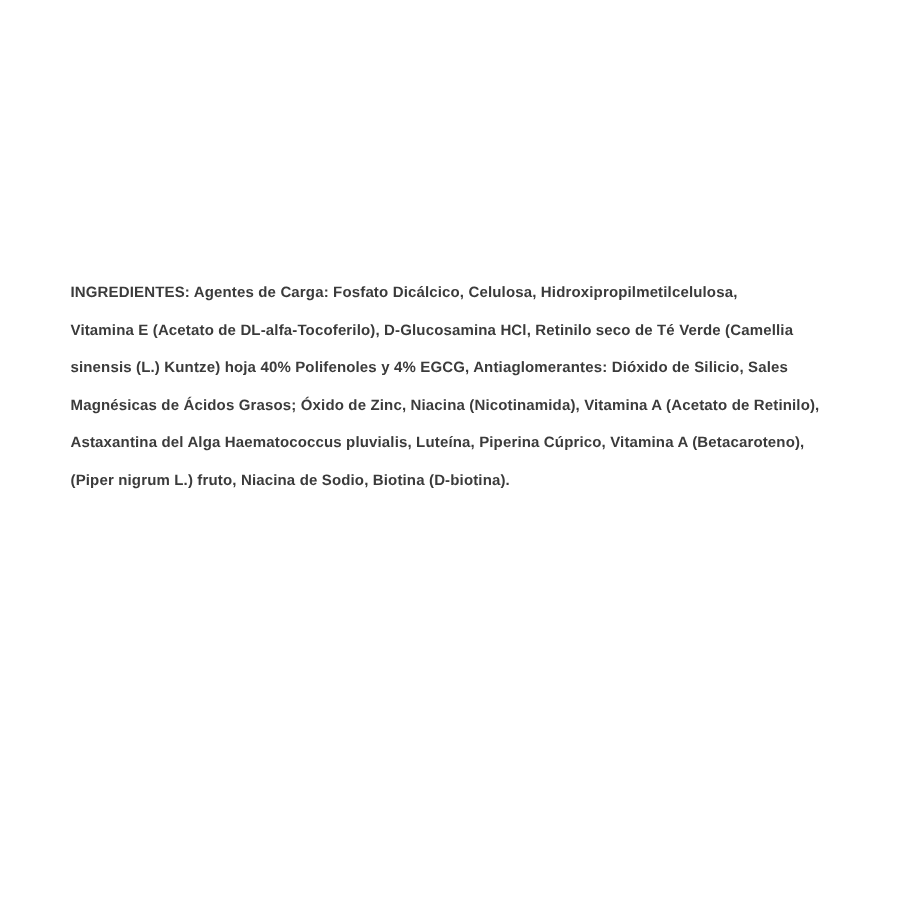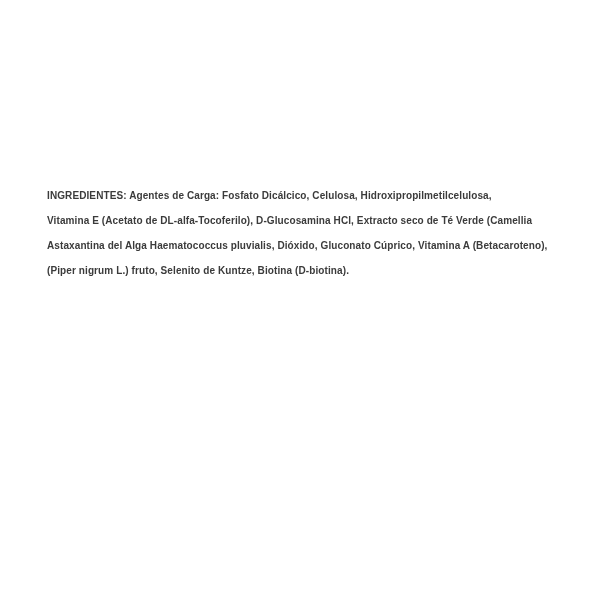--- a/index.html
+++ b/index.html
@@ -28,16 +28,18 @@
     height: 25px;
     line-height: 25px;
     white-space: nowrap;
   }
 </style>
 </head>
 <body>
 
 <main class="ingredients-block">
   <div class="ingredients-line">INGREDIENTES: Agentes de Carga: Fosfato Dicálcico, Celulosa, Hidroxipropilmetilcelulosa,</div>
-  <div class="ingredients-line">Vitamina E (Acetato de DL-alfa-Tocoferilo), D-Glucosamina HCl, Extracto seco de Té Verde (Camellia</div>
-  <div class="ingredients-line">Astaxantina del Alga Haematococcus pluvialis, Dióxido, Gluconato Cúprico, Vitamina A (Betacaroteno),</div>
-  <div class="ingredients-line">(Piper nigrum L.) fruto, Selenito de Kuntze, Biotina (D-biotina).</div>
+  <div class="ingredients-line">Vitamina E (Acetato de DL-alfa-Tocoferilo), D-Glucosamina HCl, Retinilo seco de Té Verde (Camellia</div>
+  <div class="ingredients-line">sinensis (L.) Kuntze) hoja 40% Polifenoles y 4% EGCG, Antiaglomerantes: Dióxido de Silicio, Sales</div>
+  <div class="ingredients-line">Magnésicas de Ácidos Grasos; Óxido de Zinc, Niacina (Nicotinamida), Vitamina A (Acetato de Retinilo),</div>
+  <div class="ingredients-line">Astaxantina del Alga Haematococcus pluvialis, Luteína, Piperina Cúprico, Vitamina A (Betacaroteno),</div>
+  <div class="ingredients-line">(Piper nigrum L.) fruto, Niacina de Sodio, Biotina (D-biotina).</div>
 </main>
 
 </body></html>

